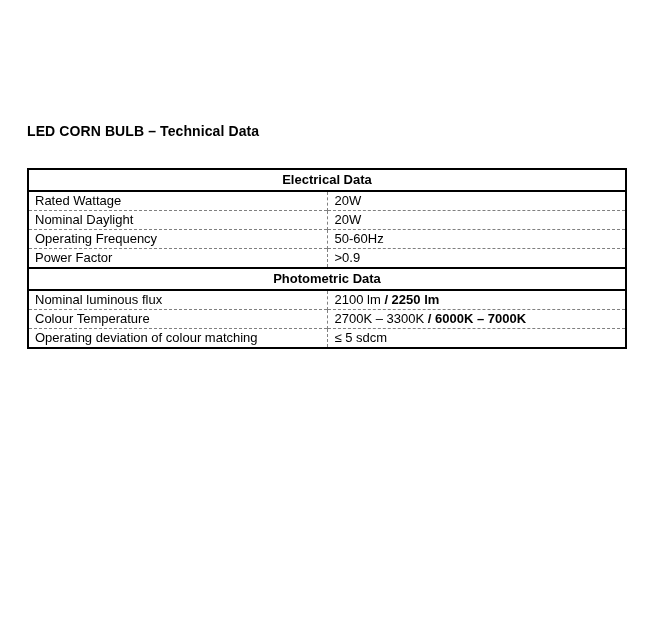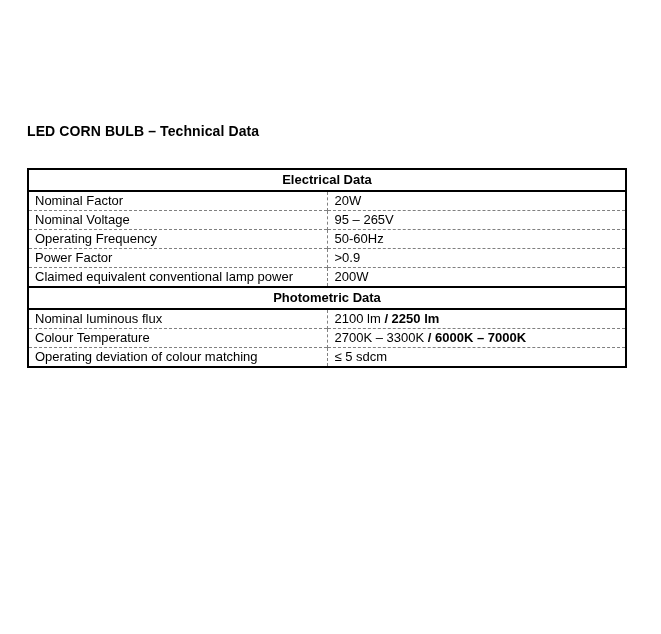--- a/index.html
+++ b/index.html
@@ -72,38 +72,34 @@
   <table class="tech-table">
     <colgroup>
         <col>
         <col>
       </colgroup>
     <tbody>
         <tr class="section-header">
           <td colspan="2">Electrical Data</td>
         </tr>
         <tr class="data-row">
-          <td class="label">Nominal Factor</td>
+          <td class="label">Rated Wattage</td>
           <td class="value"><span class="seg">20W</span></td>
         </tr>
         <tr class="data-row">
-          <td class="label">Nominal Voltage</td>
-          <td class="value"><span class="seg">95 – 265V</span></td>
+          <td class="label">Nominal Daylight</td>
+          <td class="value"><span class="seg">20W</span></td>
         </tr>
         <tr class="data-row">
           <td class="label">Operating Frequency</td>
           <td class="value"><span class="seg">50-60Hz</span></td>
         </tr>
         <tr class="data-row">
           <td class="label">Power Factor</td>
           <td class="value"><span class="seg">&gt;0.9</span></td>
-        </tr>
-        <tr class="data-row">
-          <td class="label">Claimed equivalent conventional lamp power</td>
-          <td class="value"><span class="seg">200W</span></td>
         </tr>
         <tr class="section-header">
           <td colspan="2">Photometric Data</td>
         </tr>
         <tr class="data-row">
           <td class="label">Nominal luminous flux</td>
           <td class="value"><span class="seg">2100 lm </span><span class="seg bold">/ 2250 lm</span></td>
         </tr>
         <tr class="data-row">
           <td class="label">Colour Temperature</td>

